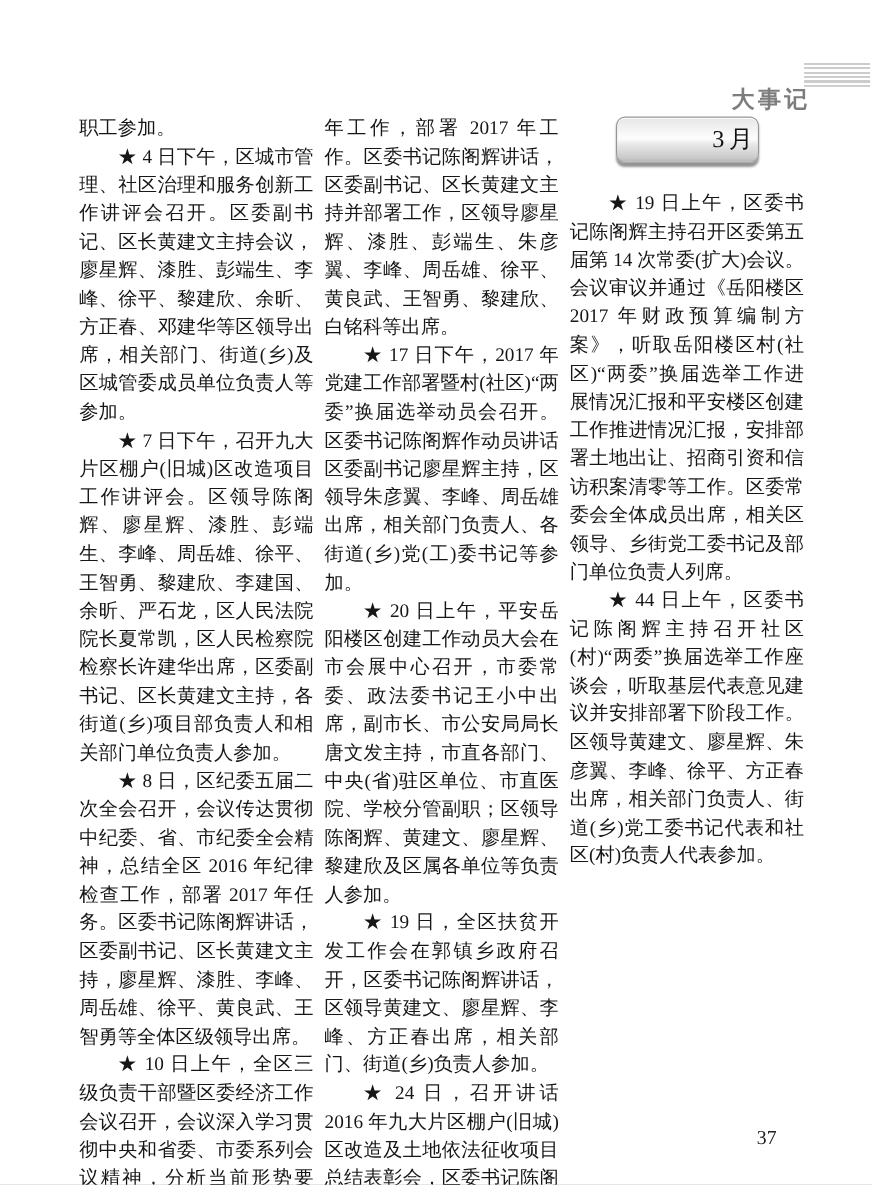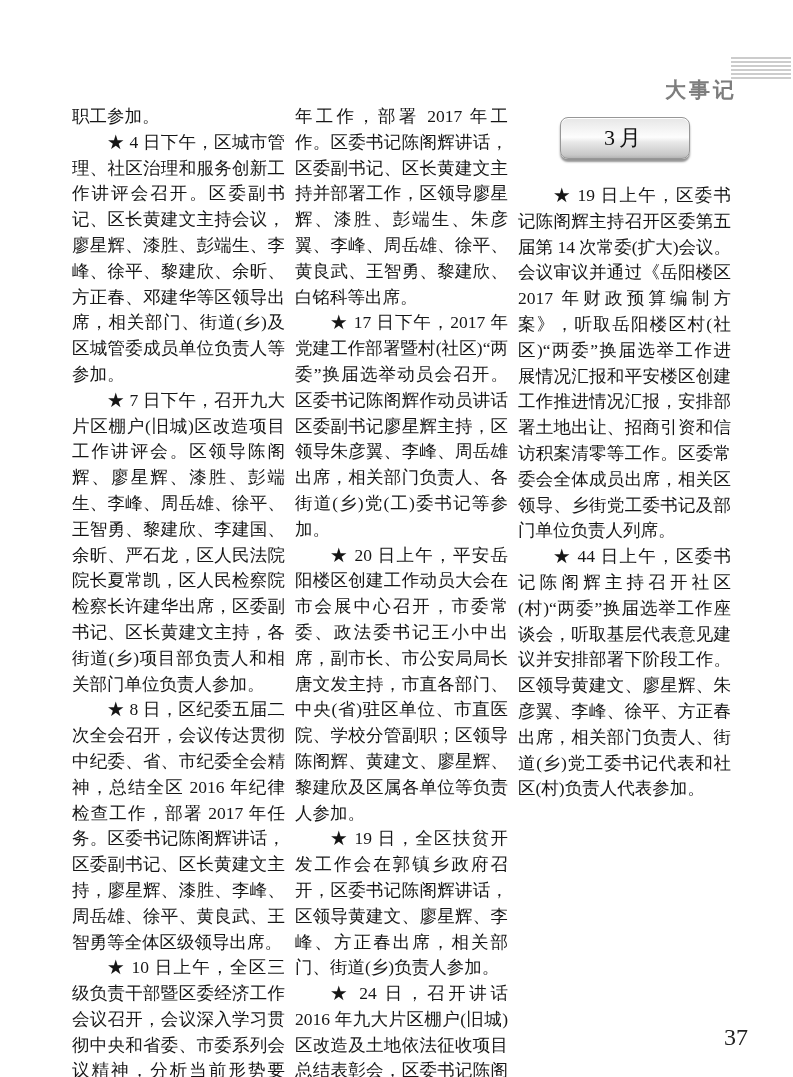--- a/index.html
+++ b/index.html
@@ -46,37 +46,37 @@
     text-justify:inter-character;
   }
   .col-1{left:72px;}
   .col-2{left:295px;}
   .col-3{left:518px;}
   .column p{margin:0;}
   .column p.indent{text-indent:2em;}
   
   .month-badge{
     width:128px;height:40px;
-    margin:13px auto 24px auto;
+    margin:2px auto 24px auto;
     border:1px solid #979797;
     border-radius:8px;
     background:linear-gradient(180deg,
       #e6e6e6 0%,#f7f7f7 35%,#fdfdfd 48%,
       #e9e9e9 60%,#c9c9c9 92%,#b5b5b5 100%);
     box-shadow:0 3px 2px rgba(60,60,60,0.55), inset 0 1px 0 #ffffff;
-    display:flex;align-items:center;justify-content:center;
+    display:flex;align-items:center;justify-content:flex-end;
     font-size:22px;color:#111;
     letter-spacing:4px;
     text-indent:0;
   }
   
   .page-number{
     position:absolute;
-    left:724px;top:1024px;
-    font-size:24px;
+    left:688px;top:1024px;
+    font-size:18px;
     color:#222;
   }
 </style>
 </head>
 <body>
 
 <div class="page">
 
   <div class="header-title">大事记</div>
   <div class="header-lines"></div>

